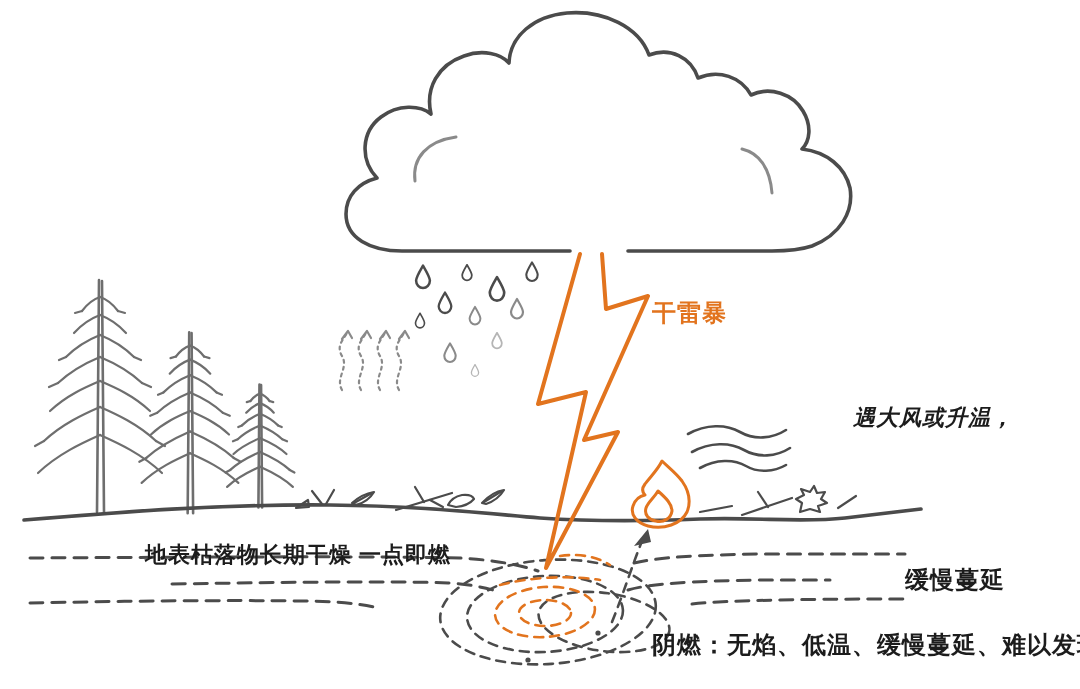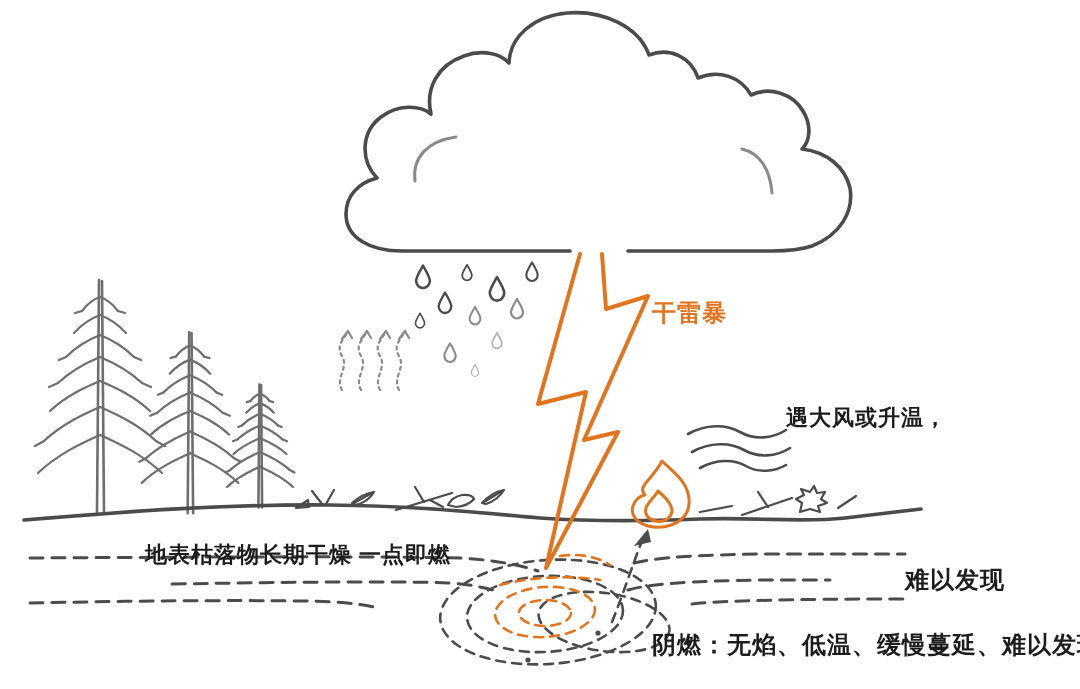--- a/index.html
+++ b/index.html
@@ -17,21 +17,21 @@
   .w2{stroke-width:2.2;} .w25{stroke-width:2.6;} .w3{stroke-width:3;} .w35{stroke-width:3.6;} .w4{stroke-width:4;}
   .dash{stroke-dasharray:13 9;}
   .dash-s{stroke-dasharray:3 4;}
   .dash-m{stroke-dasharray:9 7;}
   .f-ink{fill:var(--ink,#4b4b4b);stroke:none;}
   .tree-part{vector-effect:non-scaling-stroke;}
   .lbl{position:absolute;font-weight:bold;color:var(--text_dark,#1c1c1c);letter-spacing:1px;white-space:nowrap;}
   .lbl.accent{color:var(--accent,#e2741e);}
   .lbl-thunder{left:652px;top:297px;font-size:24px;}
   .lbl-evap{left:287px;top:385px;font-size:22px;}
-  .lbl-wind{left:786px;top:403px;width:228px;font-size:22px;line-height:29px;text-align:left;white-space:nowrap;}
+  .lbl-wind{left:786px;top:403px;width:228px;font-size:22px;line-height:29px;text-align:right;white-space:nowrap;font-style:italic;}
   .lbl-litter{left:145px;top:540px;font-size:22px;}
   .lbl-humus{left:905px;top:564px;font-size:24px;}
   .lbl-smolder{left:652px;top:629px;font-size:24px;}
 </style>
 </head>
 <body>
 
 <div id="stage">
 
   <svg width="1080" height="689" viewBox="0 0 1080 689">
@@ -172,19 +172,19 @@
 
   <div class="lbl accent lbl-thunder">干雷暴</div>
 
 
   <div class="lbl lbl-wind">
     <div>遇大风或升温，</div>
   </div>
 
   <div class="lbl lbl-litter">地表枯落物长期干燥 一点即燃</div>
 
-  <div class="lbl lbl-humus">难以发现</div>
+  <div class="lbl lbl-humus">缓慢蔓延</div>
 
   <div class="lbl lbl-smolder">
     <span class="accent">阴燃：</span><span>无焰、低温、缓慢蔓延、难以发现</span>
   </div>
 
 </div>
 
 </body></html>

